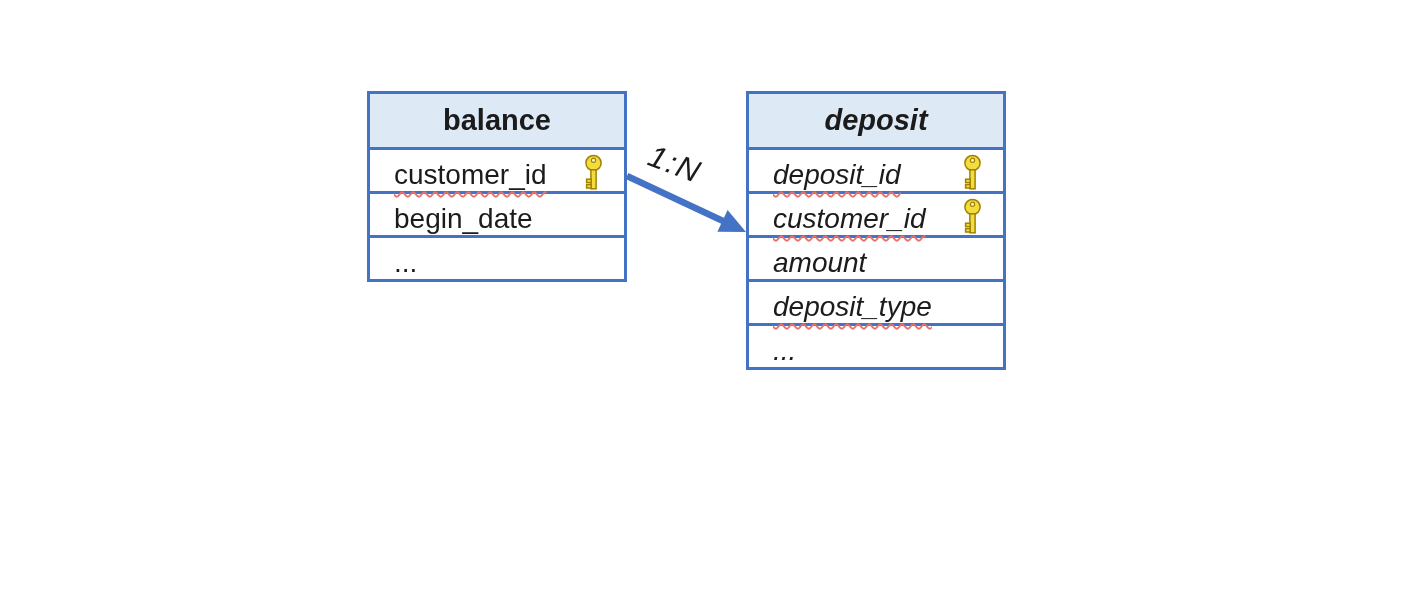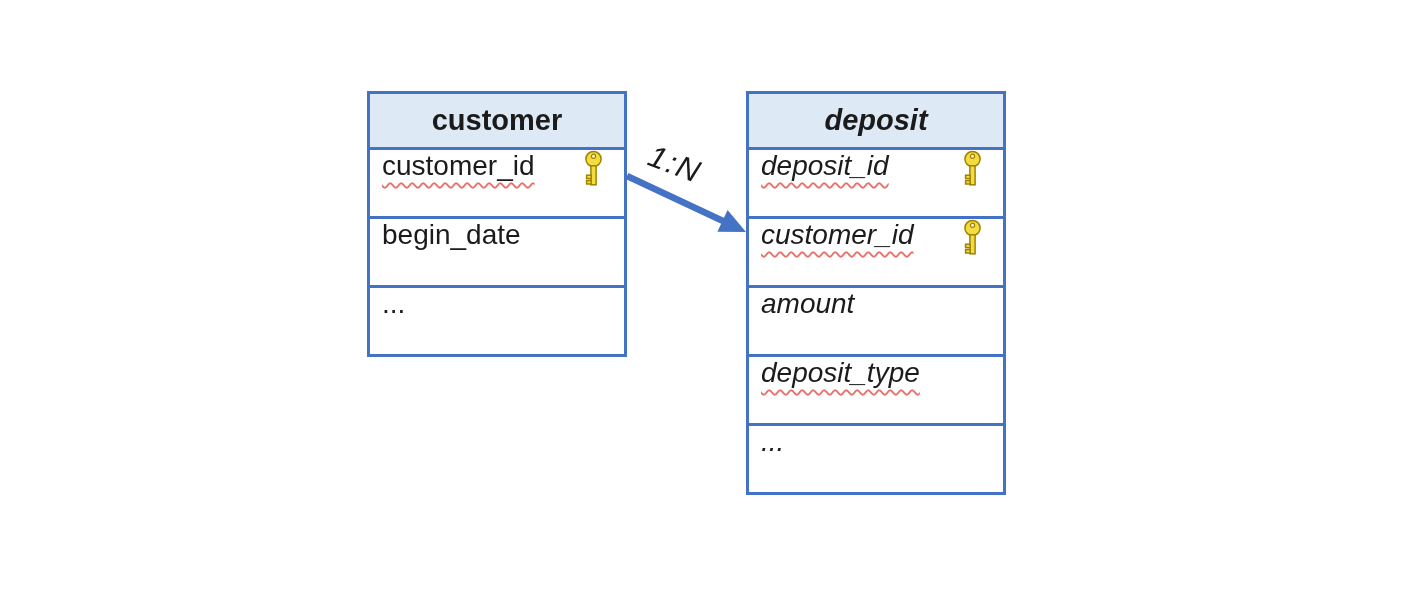--- a/index.html
+++ b/index.html
@@ -29,25 +29,25 @@
     height: 53px;
     background: var(--header-fill);
     display: flex;
     align-items: center;
     justify-content: center;
     font-size: 29px;
     font-weight: bold;
     color: var(--text);
   }
   .er-row {
-    height: 69px;
+    height: 44px;
     border-top: 3px solid var(--table-border);
     display: flex;
-    align-items: flex-start;
-    padding: 0 20px 0 12px;
+    align-items: flex-end;
+    padding: 0 20px 0 24px;
     font-size: 28px;
     color: var(--text);
     background: #ffffff;
     box-sizing: border-box;
   }
   .squiggle {
     text-decoration-line: underline;
     text-decoration-style: wavy;
     text-decoration-color: var(--squiggle-red);
     text-decoration-thickness: 2px;
@@ -84,21 +84,21 @@
     letter-spacing: 2px;
     white-space: nowrap;
   }
 </style>
 </head>
 <body>
 
 <div class="canvas">
 
   <div class="er-table customer">
-    <div class="er-header">customer</div>
+    <div class="er-header">balance</div>
     <div class="er-row">
       <span class="squiggle">customer_id</span>
       <svg class="key" viewBox="0 0 21 37">
         <circle class="key-metal" cx="10.5" cy="9" r="7.6"></circle>
         <rect class="key-metal" x="7.9" y="15.8" width="5.2" height="19"></rect>
         <rect class="key-metal" x="3.6" y="25.2" width="4.6" height="3.4"></rect>
         <rect class="key-metal" x="3.6" y="30.6" width="4.6" height="3.4"></rect>
         <circle class="key-hole" cx="10.5" cy="6.3" r="2.1"></circle>
       </svg>
     </div>

